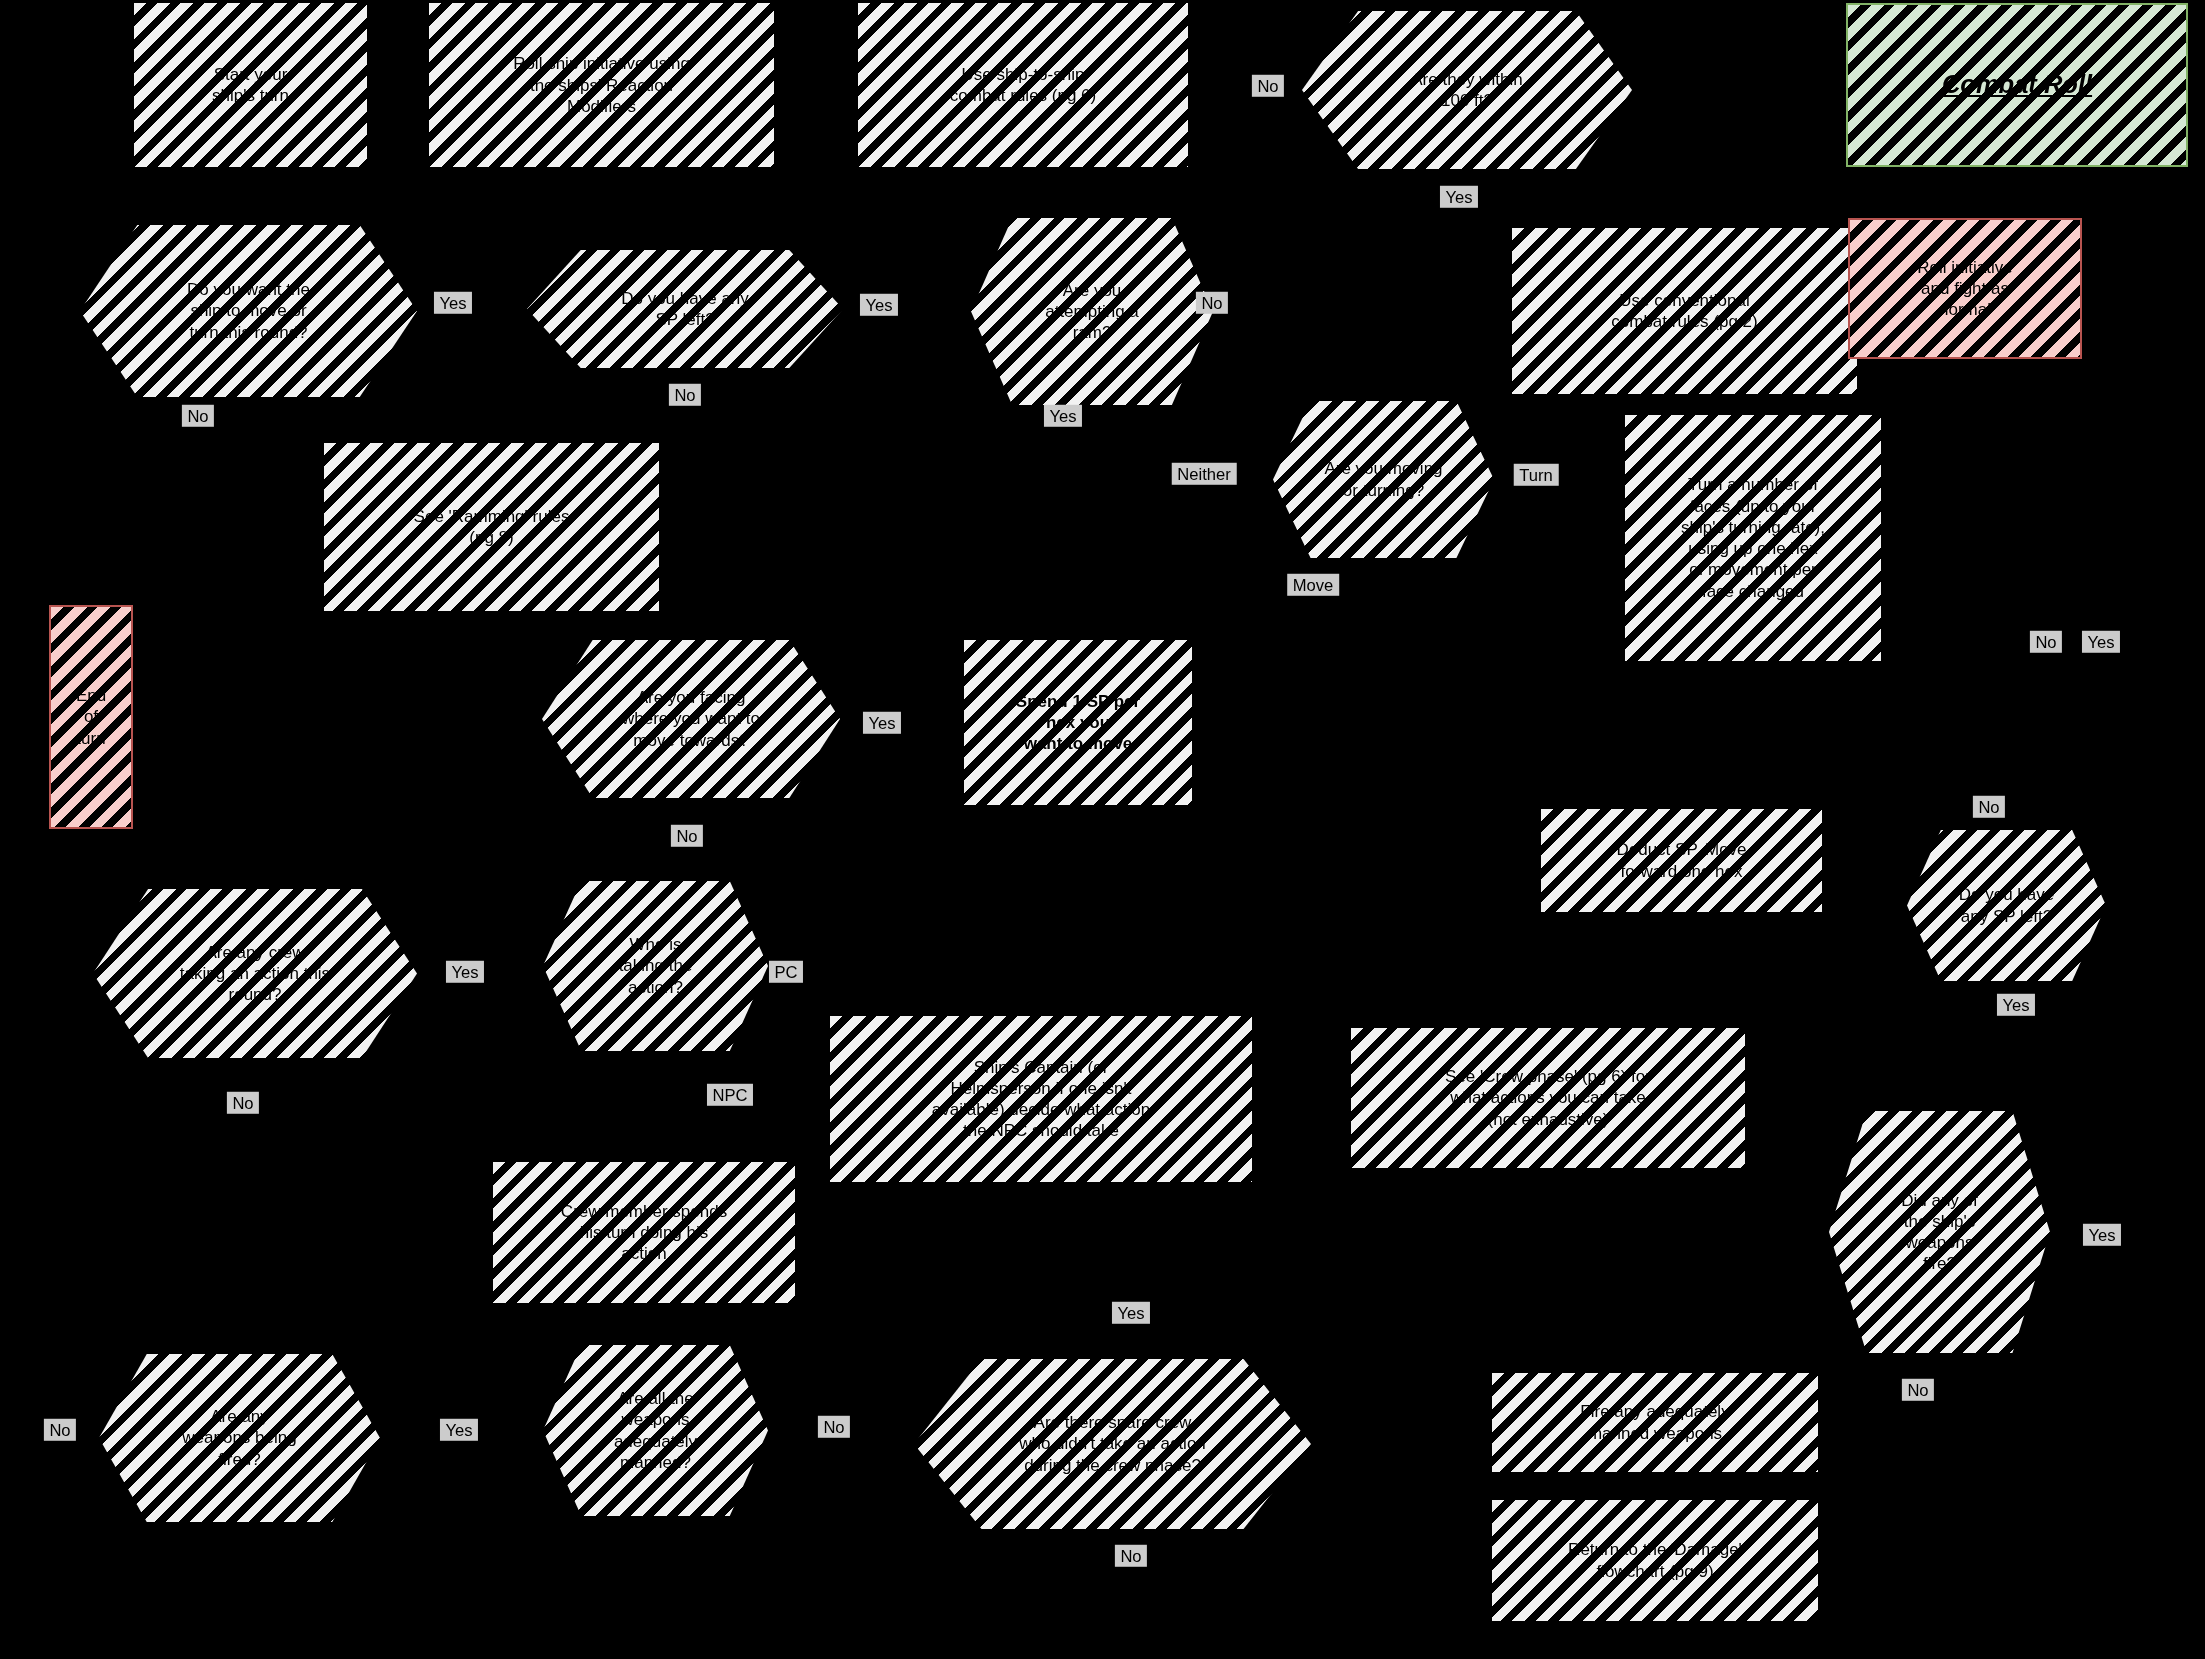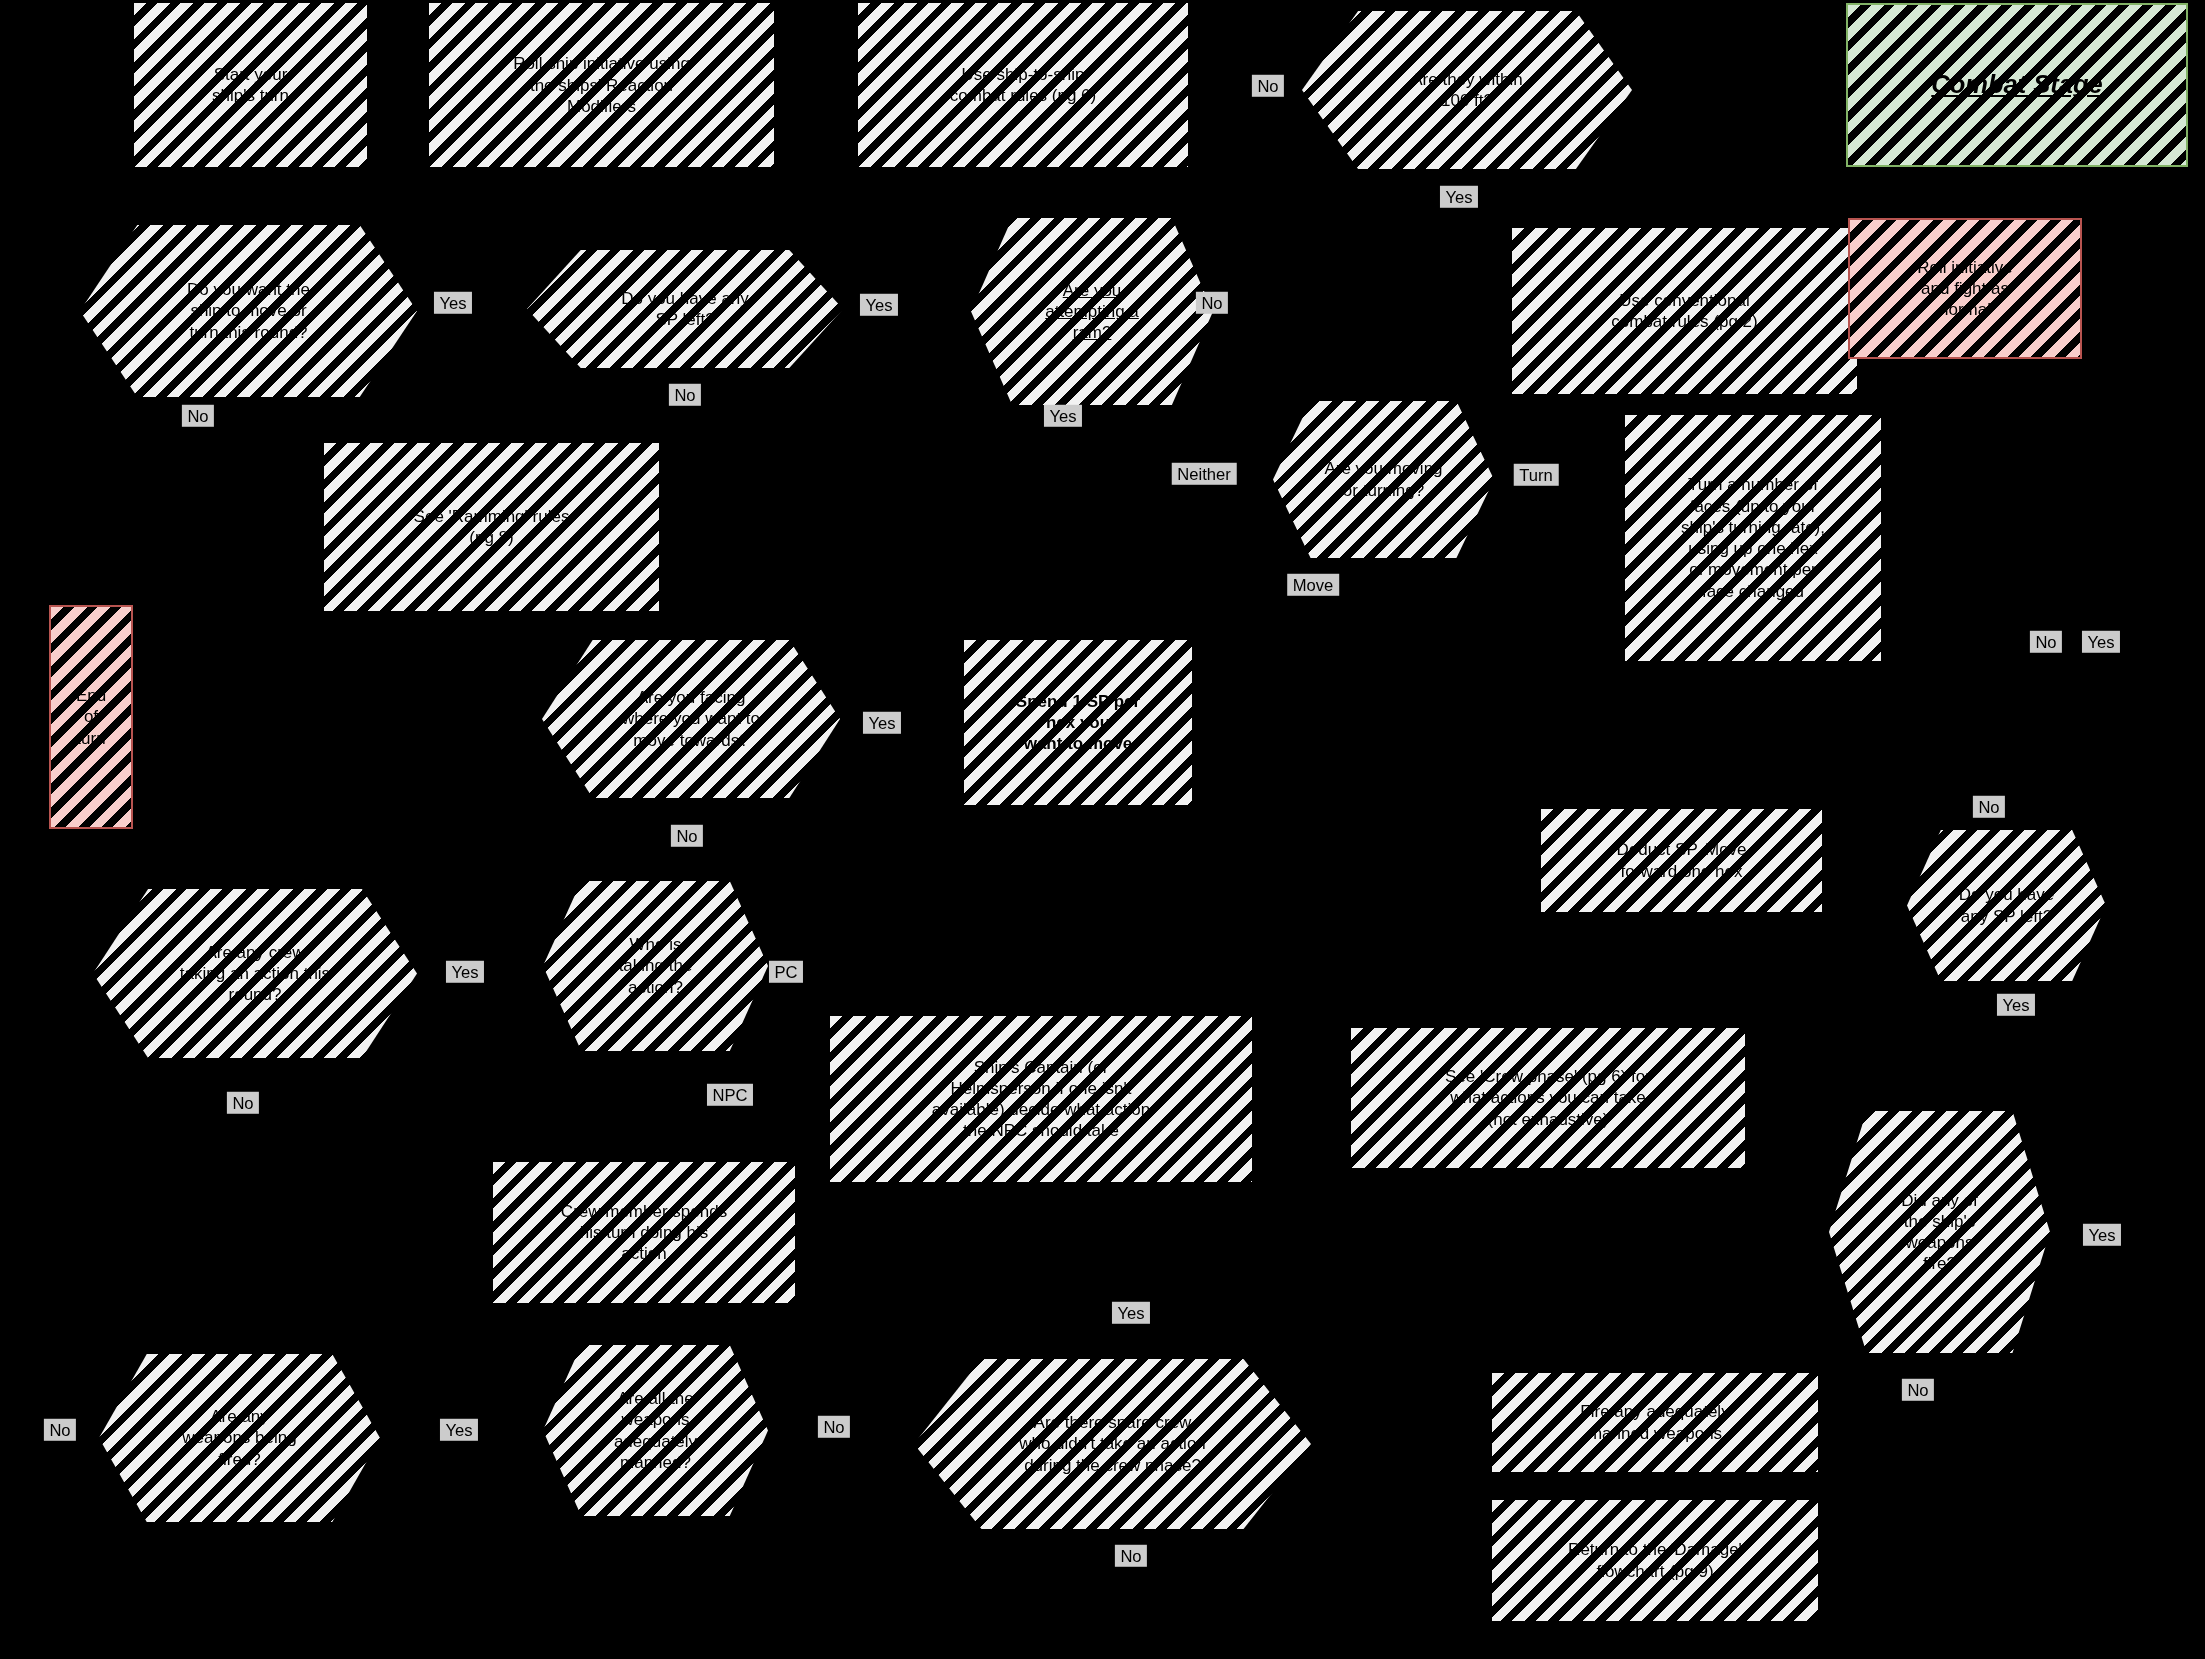--- a/index.html
+++ b/index.html
@@ -63,32 +63,32 @@
     </div>
     <div class="node rect" style="left: 858px; top: 3.3px; width: 330px; height: 164px; background: repeating-linear-gradient(135deg, rgb(242, 242, 242) 0px, rgb(242, 242, 242) 8.9px, rgb(0, 0, 0) 8.9px, rgb(0, 0, 0) 16.6px); color: rgb(0, 0, 0);">
       <span class="node-label">Use ship-to-ship
 combat rules (pg 6)</span>
     </div>
     <div class="node hex" style="left: 1302px; top: 11px; width: 330px; height: 158px; background: repeating-linear-gradient(135deg, rgb(242, 242, 242) 0px, rgb(242, 242, 242) 8.9px, rgb(0, 0, 0) 8.9px, rgb(0, 0, 0) 16.6px); color: rgb(0, 0, 0);">
       <span class="node-label">Are they within
 100 ft?</span>
     </div>
     <div class="node rect" style="left: 1846px; top: 3.3px; width: 342px; height: 164px; background: repeating-linear-gradient(135deg, rgb(213, 232, 212) 0px, rgb(213, 232, 212) 8.9px, rgb(0, 0, 0) 8.9px, rgb(0, 0, 0) 16.6px); border: 2.8px solid rgb(130, 179, 102); color: rgb(0, 0, 0);">
-      <span class="node-label title-text">Combat Stage</span>
+      <span class="node-label title-text">Combat Roll</span>
     </div>
     <div class="node hex" style="left: 80px; top: 225px; width: 337px; height: 172px; background: repeating-linear-gradient(135deg, rgb(242, 242, 242) 0px, rgb(242, 242, 242) 8.9px, rgb(0, 0, 0) 8.9px, rgb(0, 0, 0) 16.6px); color: rgb(0, 0, 0);">
       <span class="node-label">Do you want the
 ship to move or
 turn this round?</span>
     </div>
     <div class="node hex" style="left: 527px; top: 250px; width: 316px; height: 118px; background: repeating-linear-gradient(135deg, rgb(242, 242, 242) 0px, rgb(242, 242, 242) 8.9px, rgb(0, 0, 0) 8.9px, rgb(0, 0, 0) 16.6px); color: rgb(0, 0, 0);">
       <span class="node-label">Do you have any
 SP left?</span>
     </div>
-    <div class="node hex" style="left: 971px; top: 218px; width: 242px; height: 187px; background: repeating-linear-gradient(135deg, rgb(242, 242, 242) 0px, rgb(242, 242, 242) 8.9px, rgb(0, 0, 0) 8.9px, rgb(0, 0, 0) 16.6px); color: rgb(0, 0, 0); text-decoration: underline;">
+    <div class="node hex" style="left: 971px; top: 218px; width: 242px; height: 187px; background: repeating-linear-gradient(135deg, rgb(242, 242, 242) 0px, rgb(242, 242, 242) 8.9px, rgb(0, 0, 0) 8.9px, rgb(0, 0, 0) 16.6px); color: rgb(0, 0, 0);">
       <span class="node-label">Are you
 attempting a
 ram?</span>
     </div>
     <div class="node rect" style="left: 1512px; top: 228px; width: 345px; height: 166px; background: repeating-linear-gradient(135deg, rgb(242, 242, 242) 0px, rgb(242, 242, 242) 8.9px, rgb(0, 0, 0) 8.9px, rgb(0, 0, 0) 16.6px); color: rgb(0, 0, 0);">
       <span class="node-label">Use conventional
 combat rules (pg 2)</span>
     </div>
     <div class="node rect" style="left: 1848px; top: 218px; width: 234px; height: 141px; background: repeating-linear-gradient(135deg, rgb(248, 206, 204) 0px, rgb(248, 206, 204) 8.9px, rgb(0, 0, 0) 8.9px, rgb(0, 0, 0) 16.6px); border: 2.8px solid rgb(184, 84, 80); color: rgb(0, 0, 0);">
       <span class="node-label">Roll initiative

